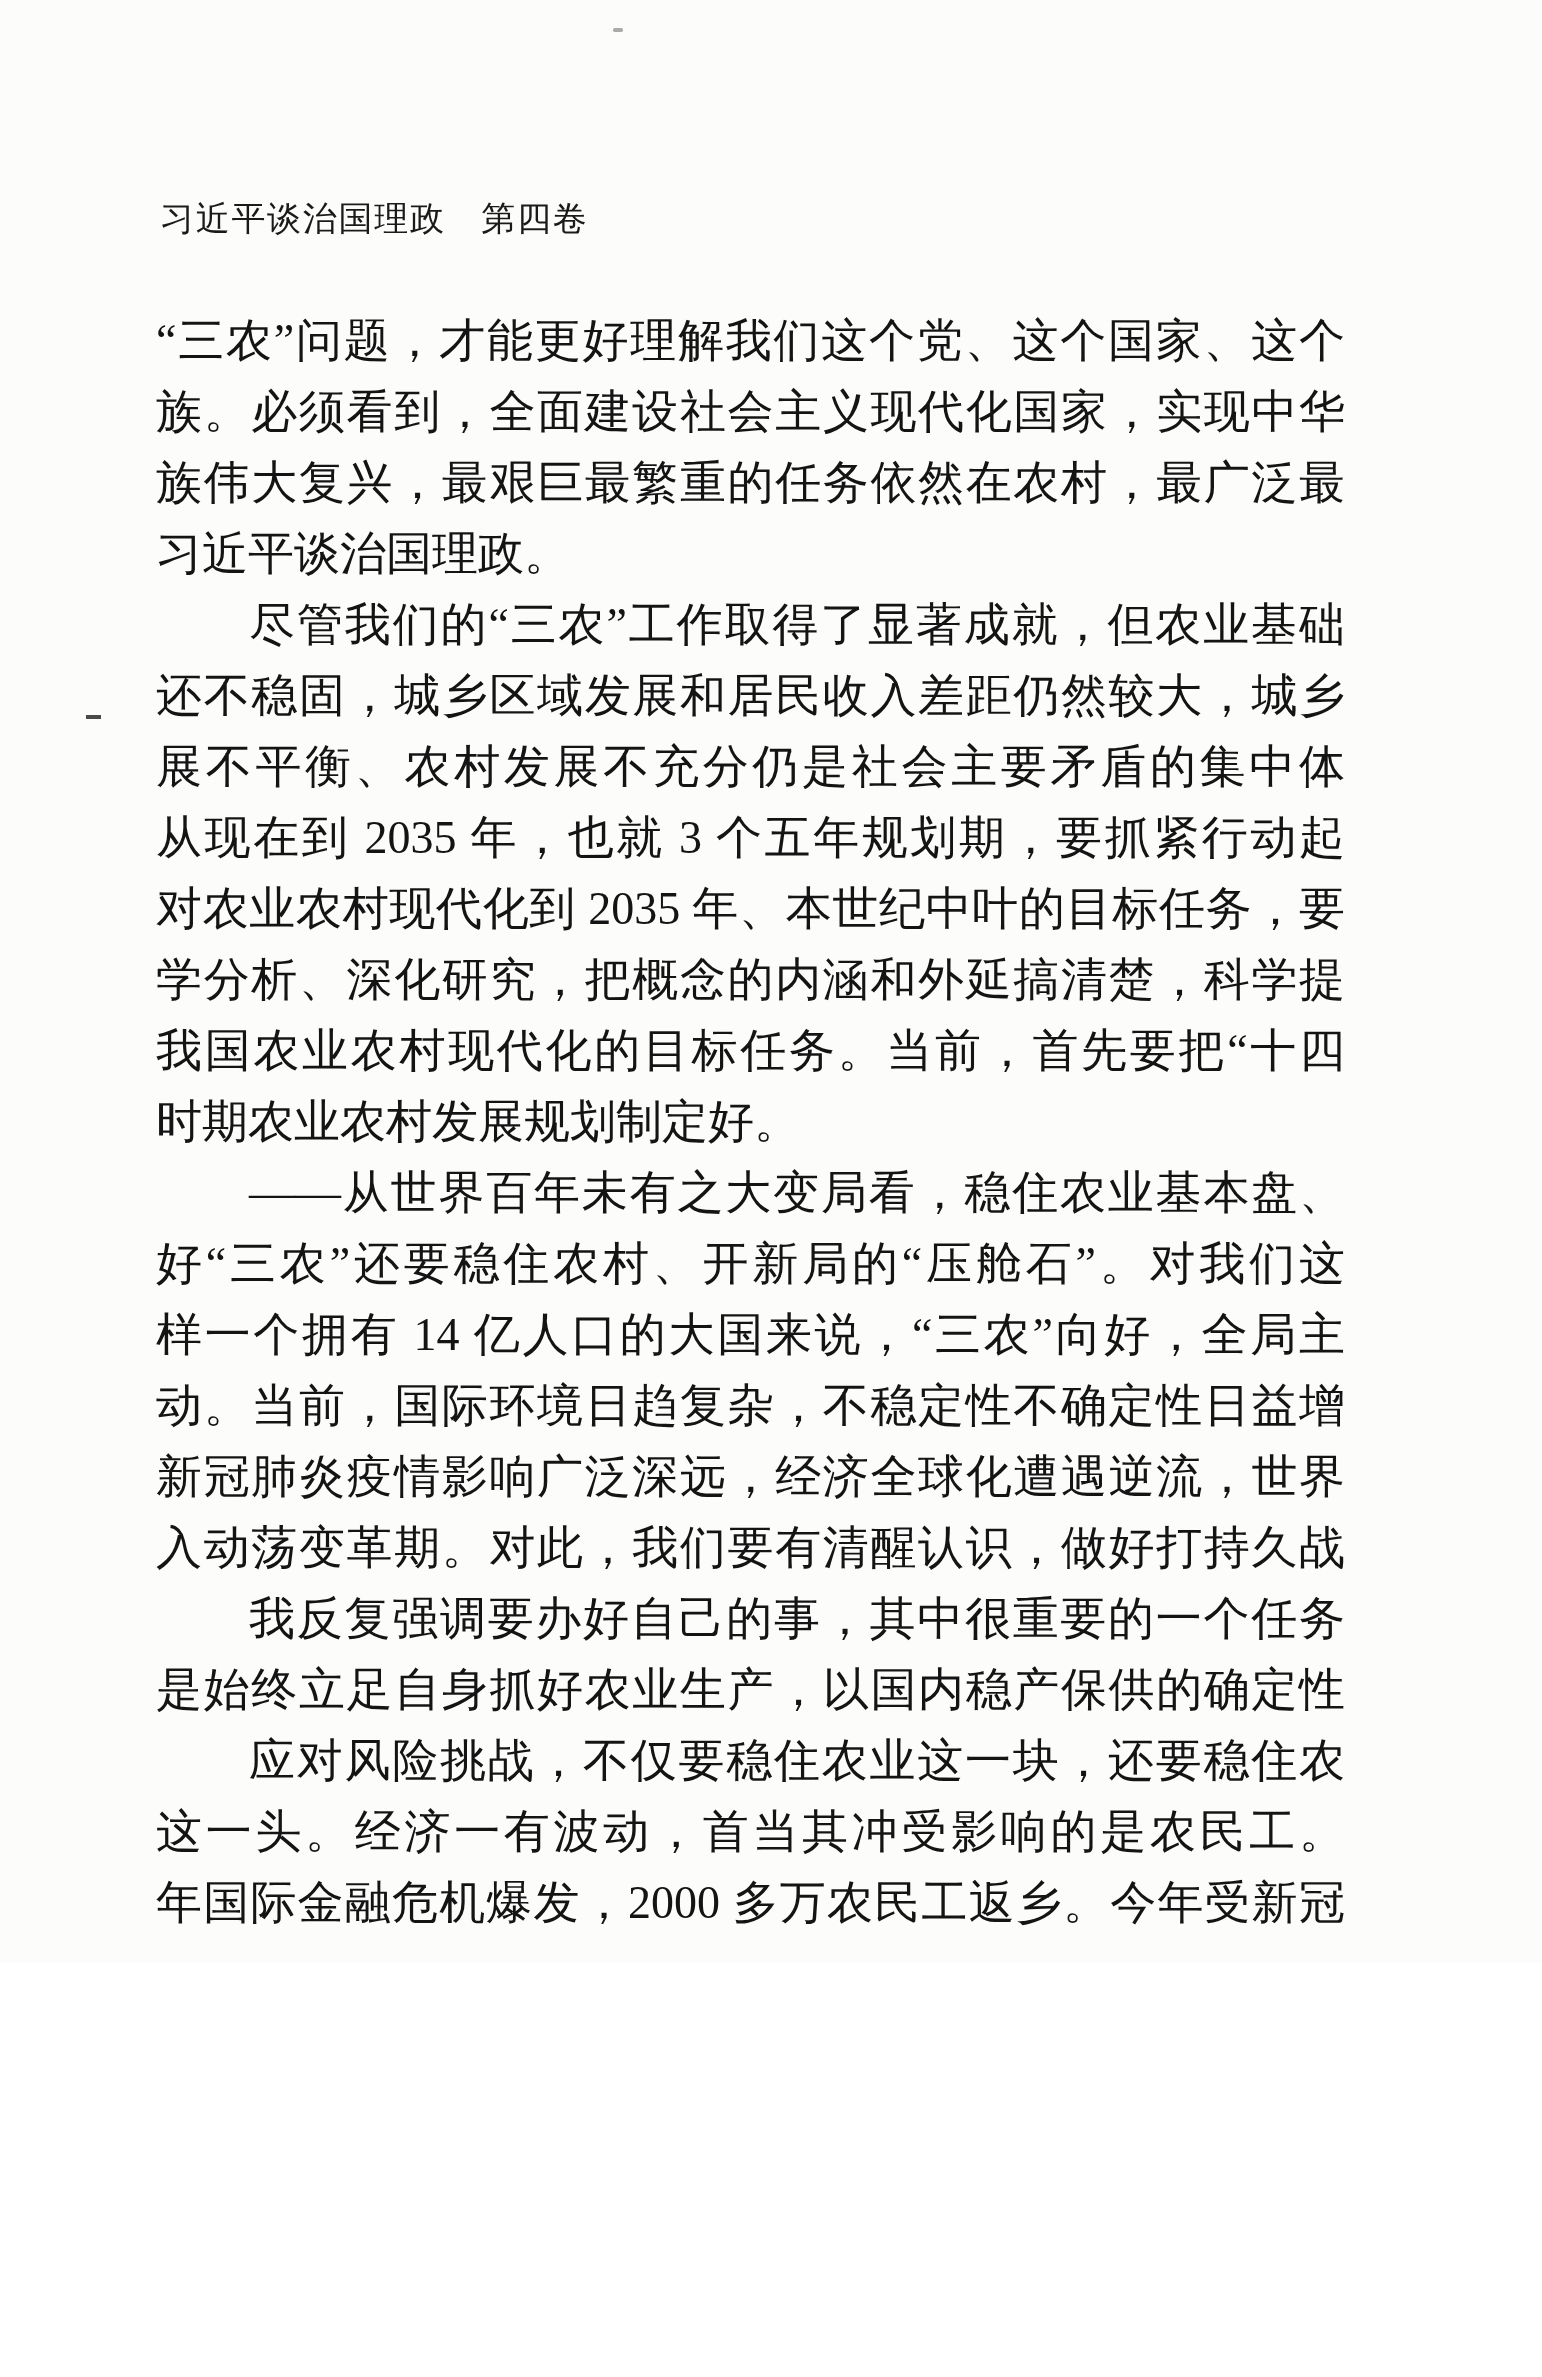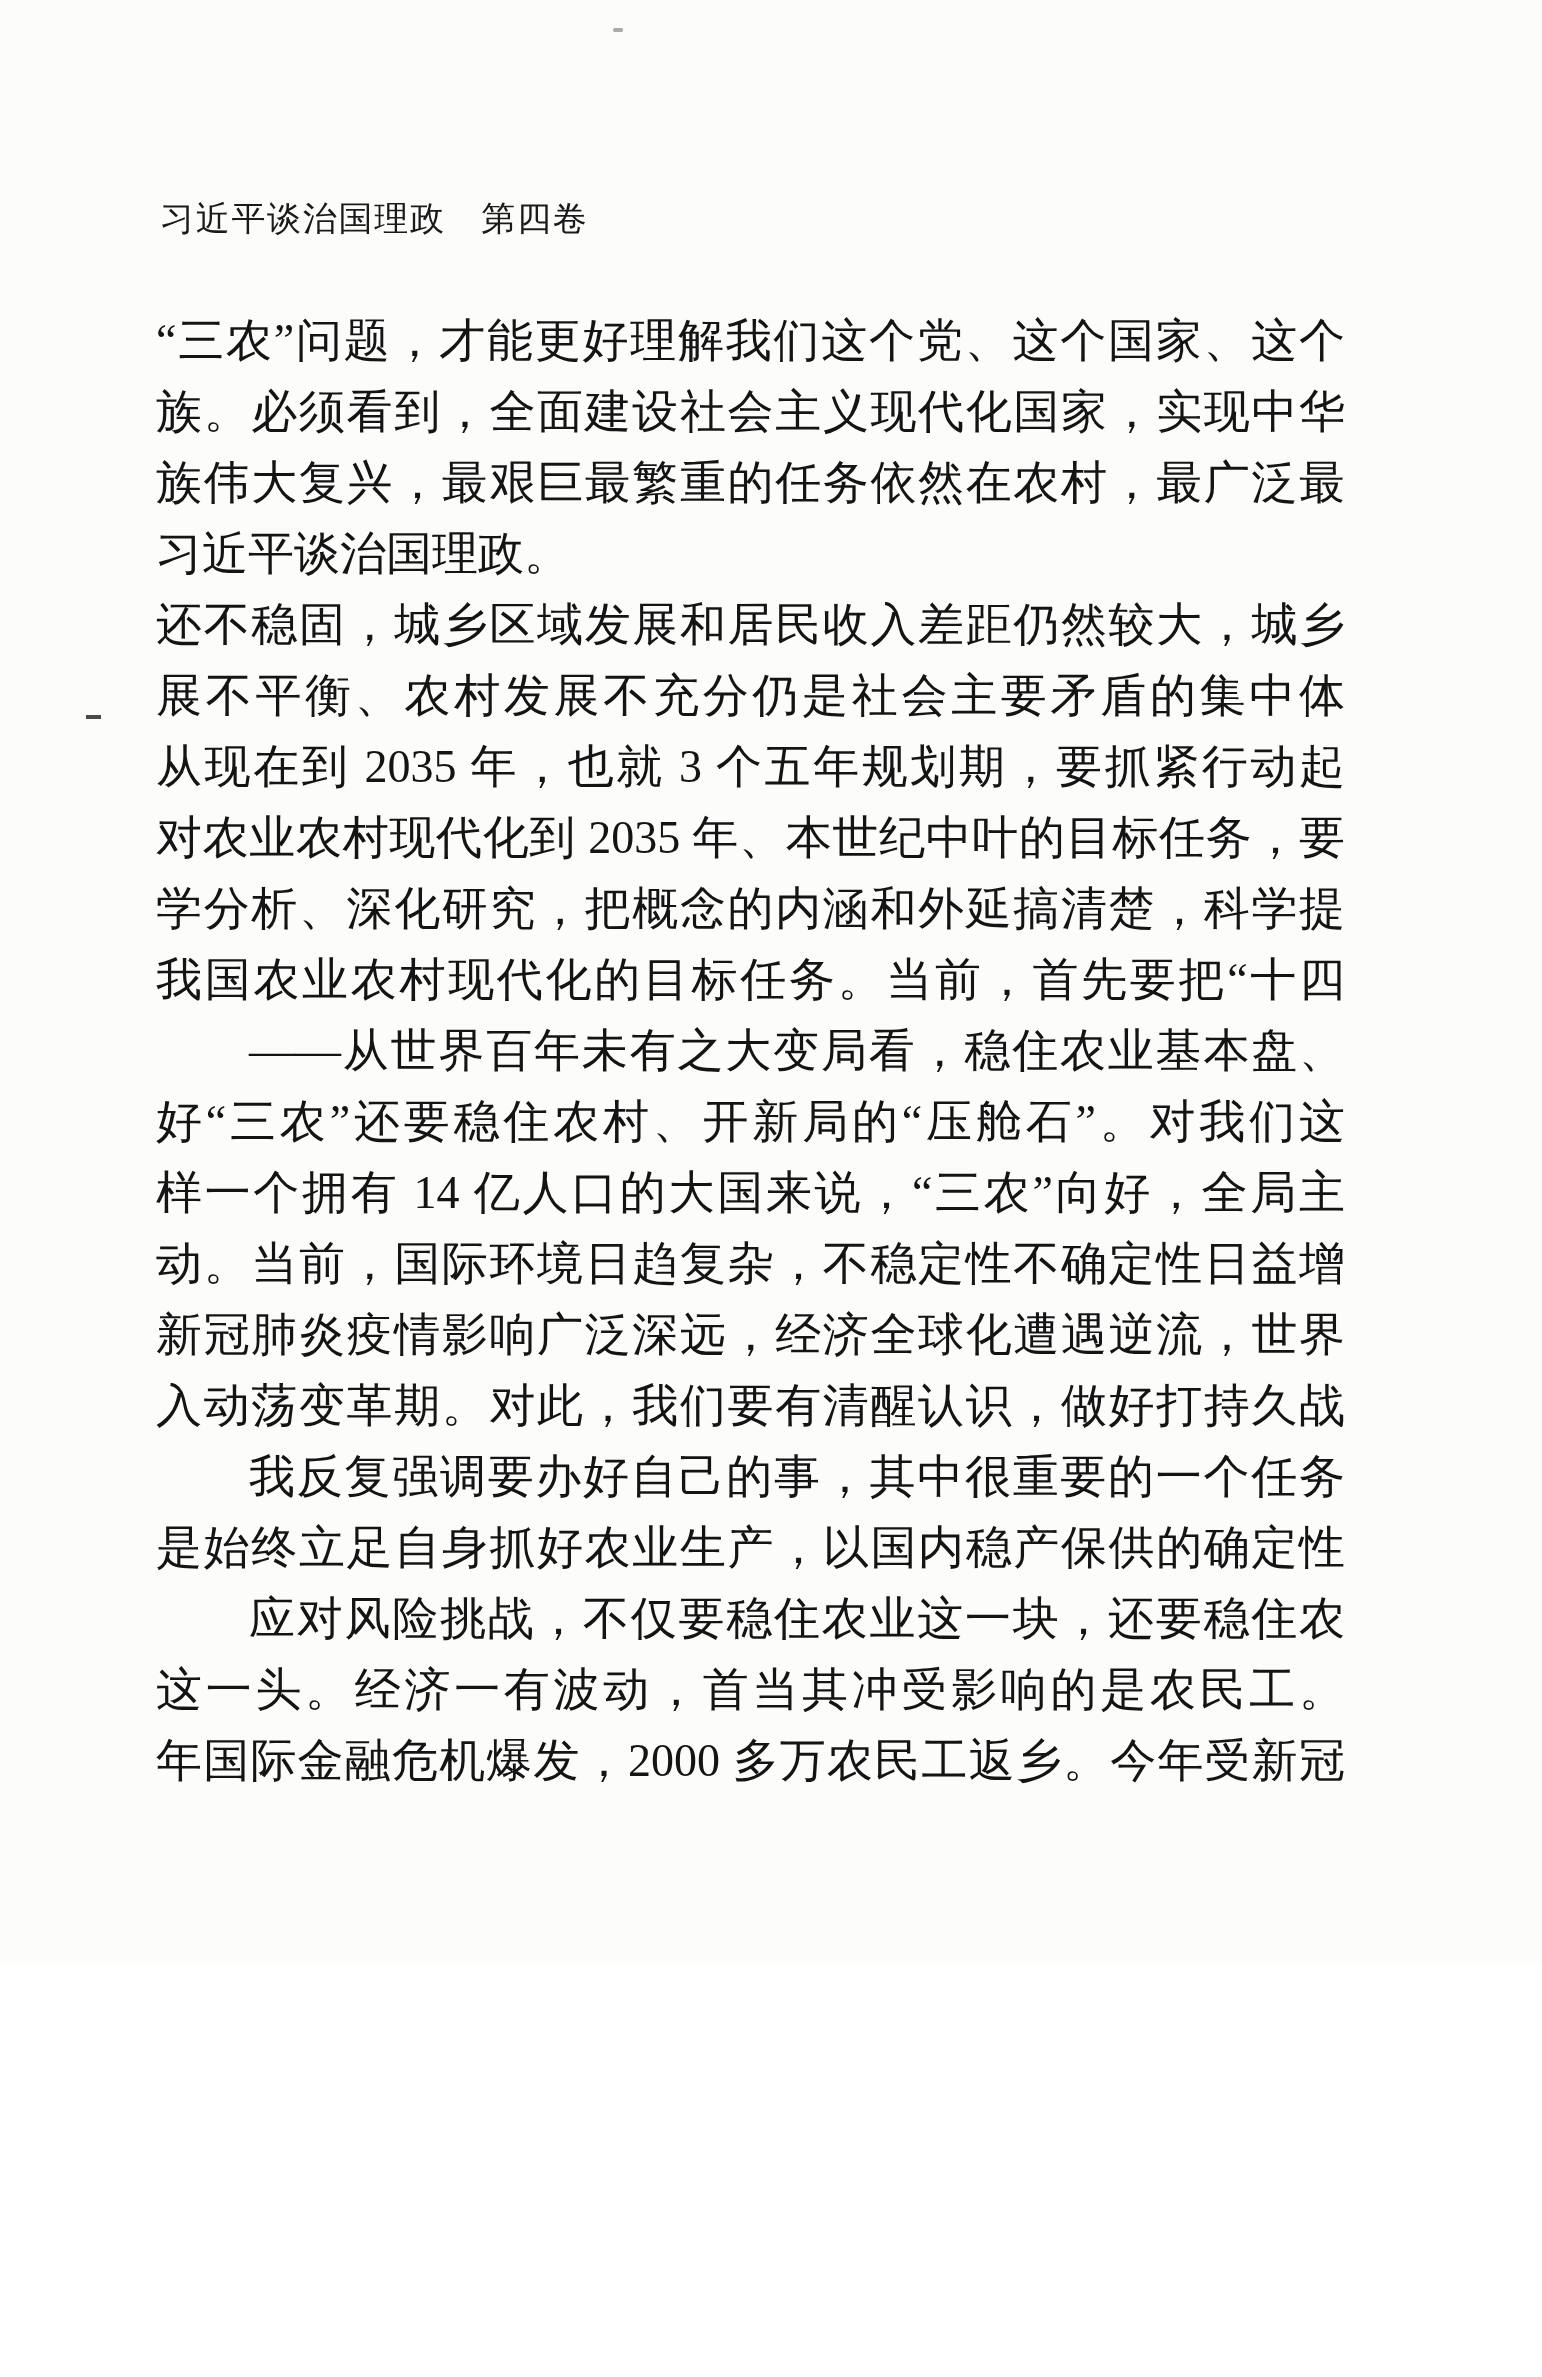--- a/index.html
+++ b/index.html
@@ -81,26 +81,28 @@
 
 <div class="page">
   <div class="artifact dot"></div>
   <div class="running-head">习近平谈治国理政　第四卷</div>
   <div class="artifact dash"></div>
   <div class="body-text" id="body-text">
       <div class="line">“三农”问题，才能更好理解我们这个党、这个国家、这个民</div>
       <div class="line">族。必须看到，全面建设社会主义现代化国家，实现中华民</div>
       <div class="line">族伟大复兴，最艰巨最繁重的任务依然在农村，最广泛最深</div>
       <div class="line short">习近平谈治国理政。</div>
+      <div class="line indent">尽管我们的“三农”工作取得了显著成就，但农业基础</div>
       <div class="line">还不稳固，城乡区域发展和居民收入差距仍然较大，城乡发</div>
       <div class="line">展不平衡、农村发展不充分仍是社会主要矛盾的集中体现。</div>
       <div class="line">从现在到 2035 年，也就 3 个五年规划期，要抓紧行动起来。</div>
       <div class="line">对农业农村现代化到 2035 年、本世纪中叶的目标任务，要科</div>
       <div class="line">学分析、深化研究，把概念的内涵和外延搞清楚，科学提出</div>
       <div class="line">我国农业农村现代化的目标任务。当前，首先要把“十四五”</div>
+      <div class="line short">时期农业农村发展规划制定好。</div>
       <div class="line indent">——从世界百年未有之大变局看，稳住农业基本盘、守</div>
       <div class="line">好“三农”还要稳住农村、开新局的“压舱石”。对我们这</div>
       <div class="line">样一个拥有 14 亿人口的大国来说，“三农”向好，全局主</div>
       <div class="line">动。当前，国际环境日趋复杂，不稳定性不确定性日益增加，</div>
       <div class="line">新冠肺炎疫情影响广泛深远，经济全球化遭遇逆流，世界进</div>
       <div class="line">入动荡变革期。对此，我们要有清醒认识，做好打持久战的</div>
       <div class="line indent">我反复强调要办好自己的事，其中很重要的一个任务就</div>
       <div class="line">是始终立足自身抓好农业生产，以国内稳产保供的确定性来</div>
       <div class="line indent">应对风险挑战，不仅要稳住农业这一块，还要稳住农村</div>
       <div class="line">这一头。经济一有波动，首当其冲受影响的是农民工。2008</div>

